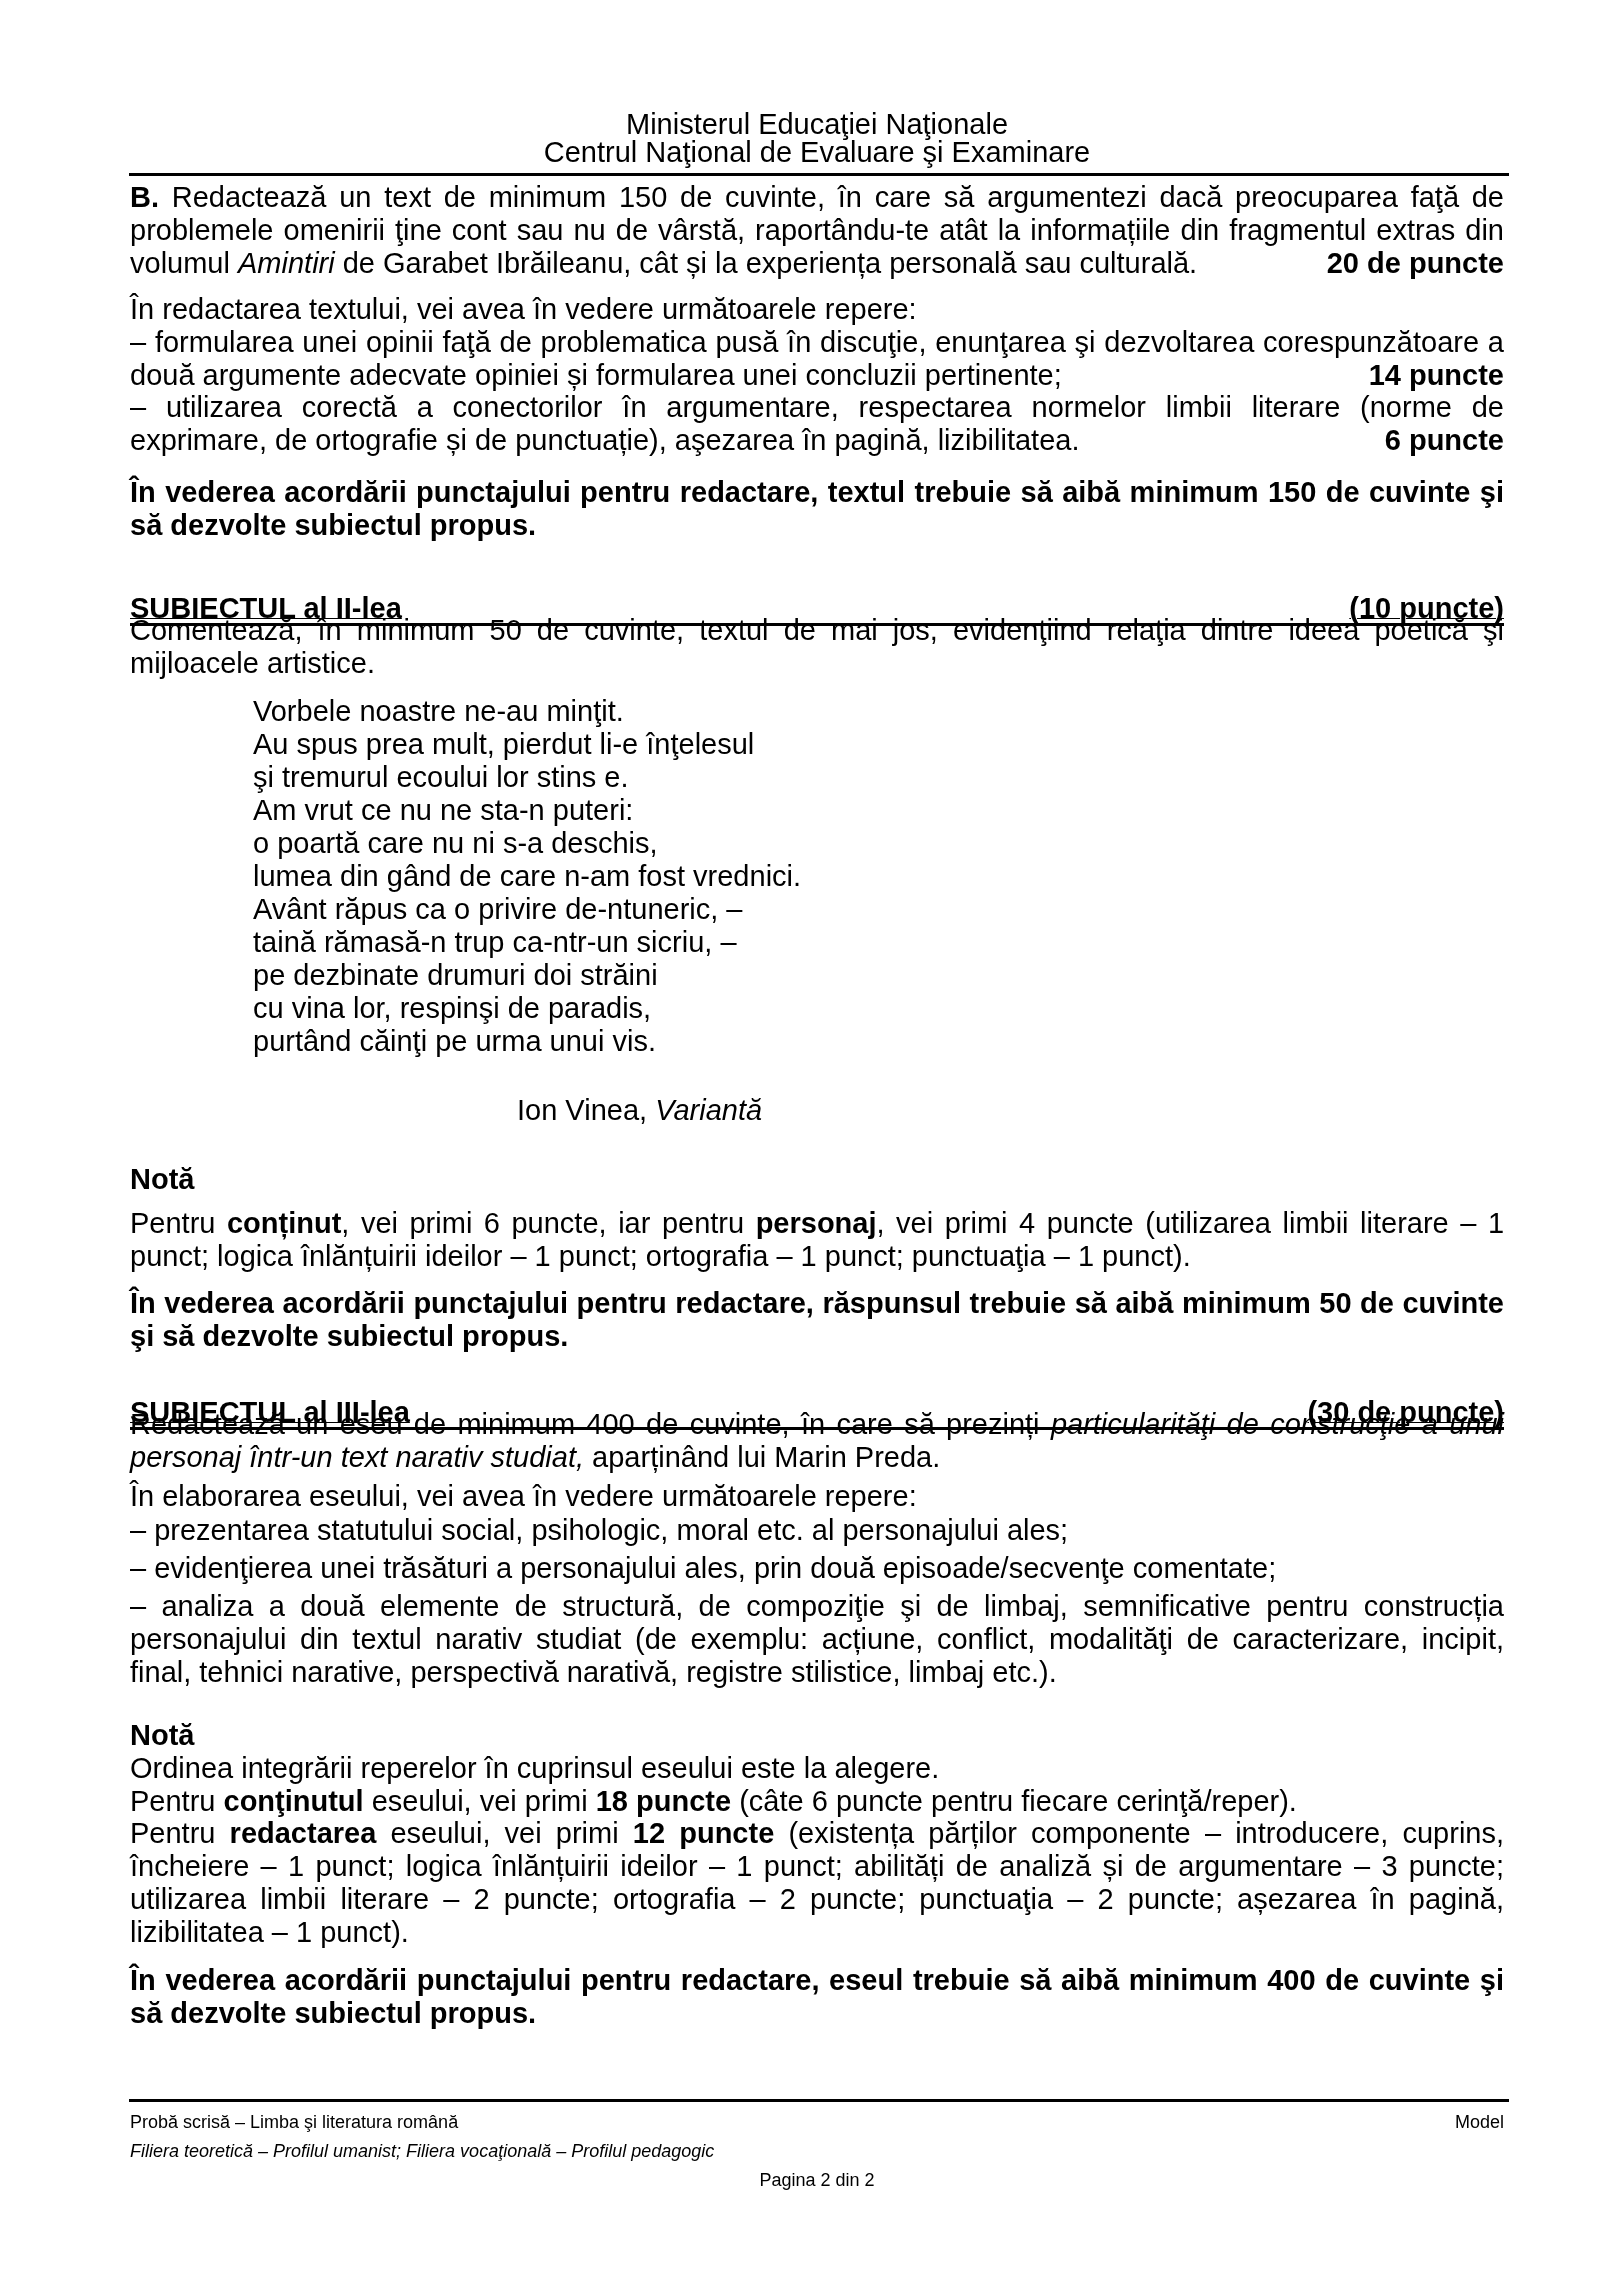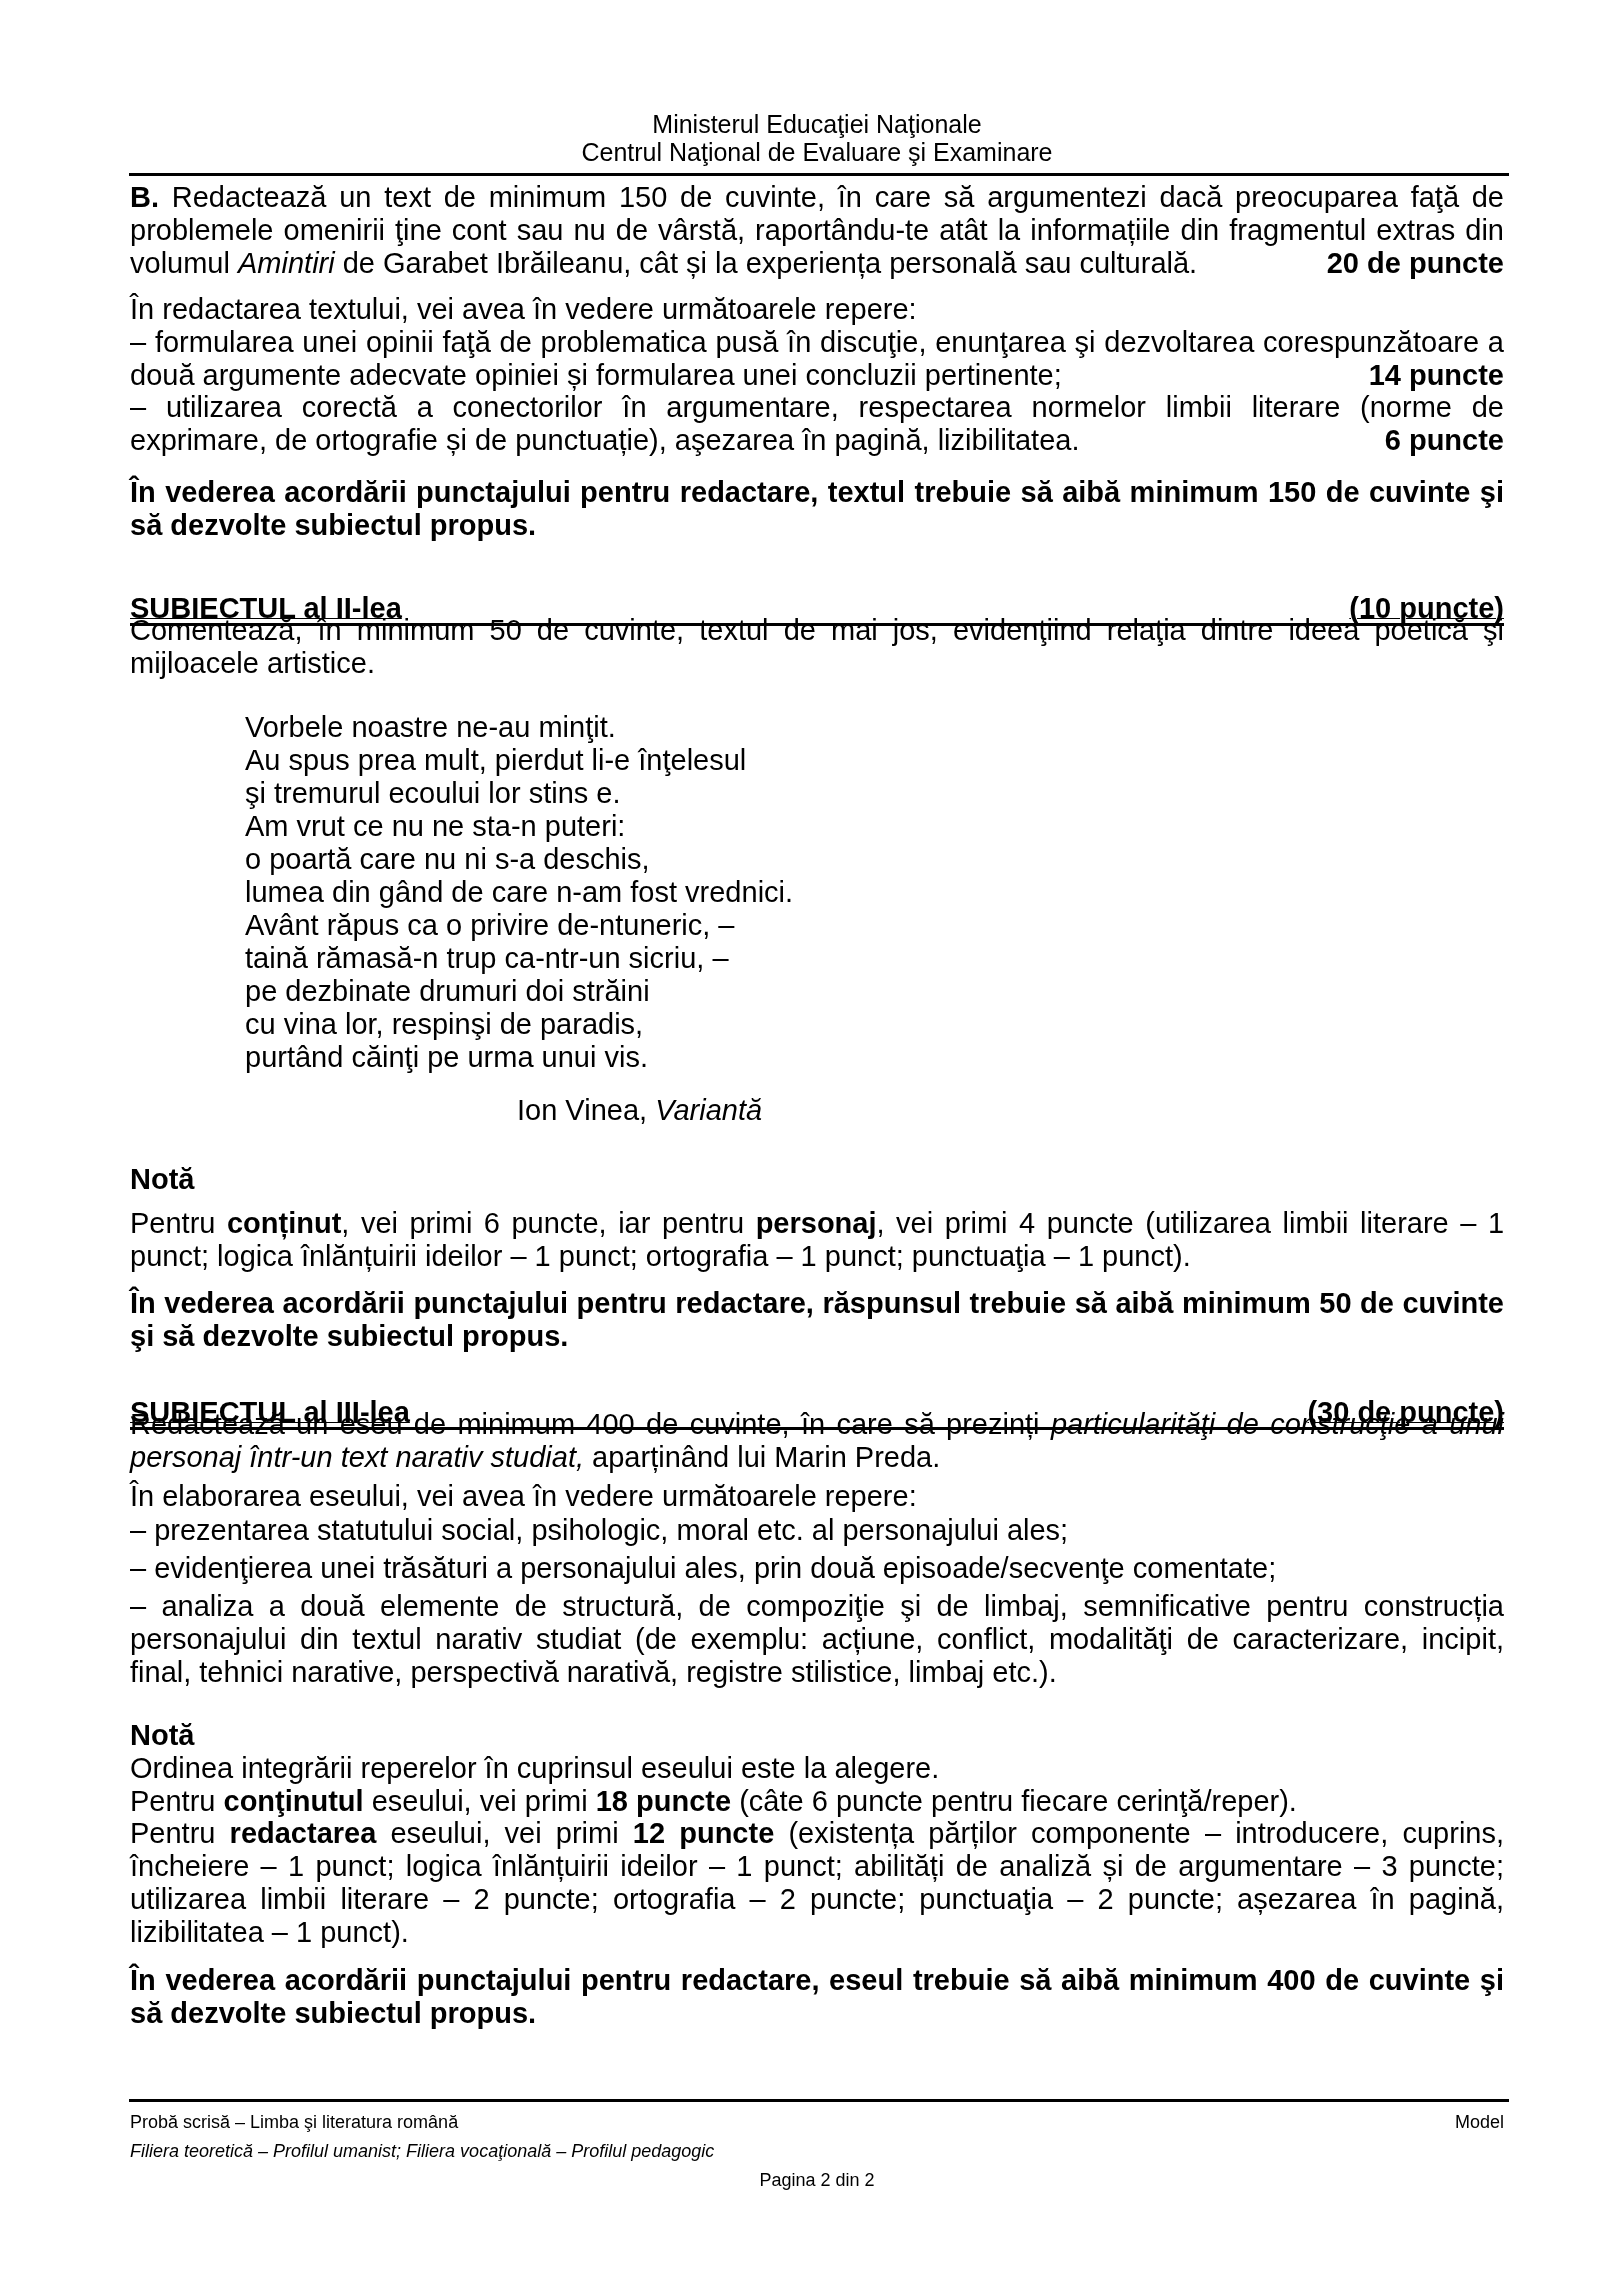--- a/index.html
+++ b/index.html
@@ -14,23 +14,23 @@
     .justify { text-align: justify; text-align-last: left; }
     .b { font-weight: bold; }
     .i { font-style: italic; }
     .rule-top { position: absolute; left: 129px; width: 1380px; top: 173px; height: 2.6px; background: #000; }
     .rule-foot { position: absolute; left: 129px; width: 1380px; top: 2099px; height: 3.3px; background: #000; }
     .row { display: flex; justify-content: space-between; align-items: baseline; }
     .head-row { display: flex; justify-content: space-between; align-items: flex-end;
       border-bottom: 3.3px solid #000; font-weight: bold; line-height: 30px; margin-top: 26px; }
     .head-row span { text-decoration: underline; text-underline-offset: 0; text-decoration-thickness: 0; }
     .right-tail { float: right; font-weight: bold; }
-    .poem { left: 245px; margin-top: 16px; }
+    .poem { left: 253px; }
     .poem div { white-space: nowrap; }
-    .hdr { font-size: 25px; line-height: 27.5px; }
+    .hdr { font-size: 29px; line-height: 27.5px; }
     .ftr { font-size: 18px; line-height: 29px; }
   </style>
 </head>
 <body>
 
 <div class="abs content center hdr" style="top:111px;">
   <div>Ministerul Educaţiei Naţionale</div>
   <div>Centrul Naţional de Evaluare şi Examinare</div>
 </div>
 <div class="rule-top"></div>

